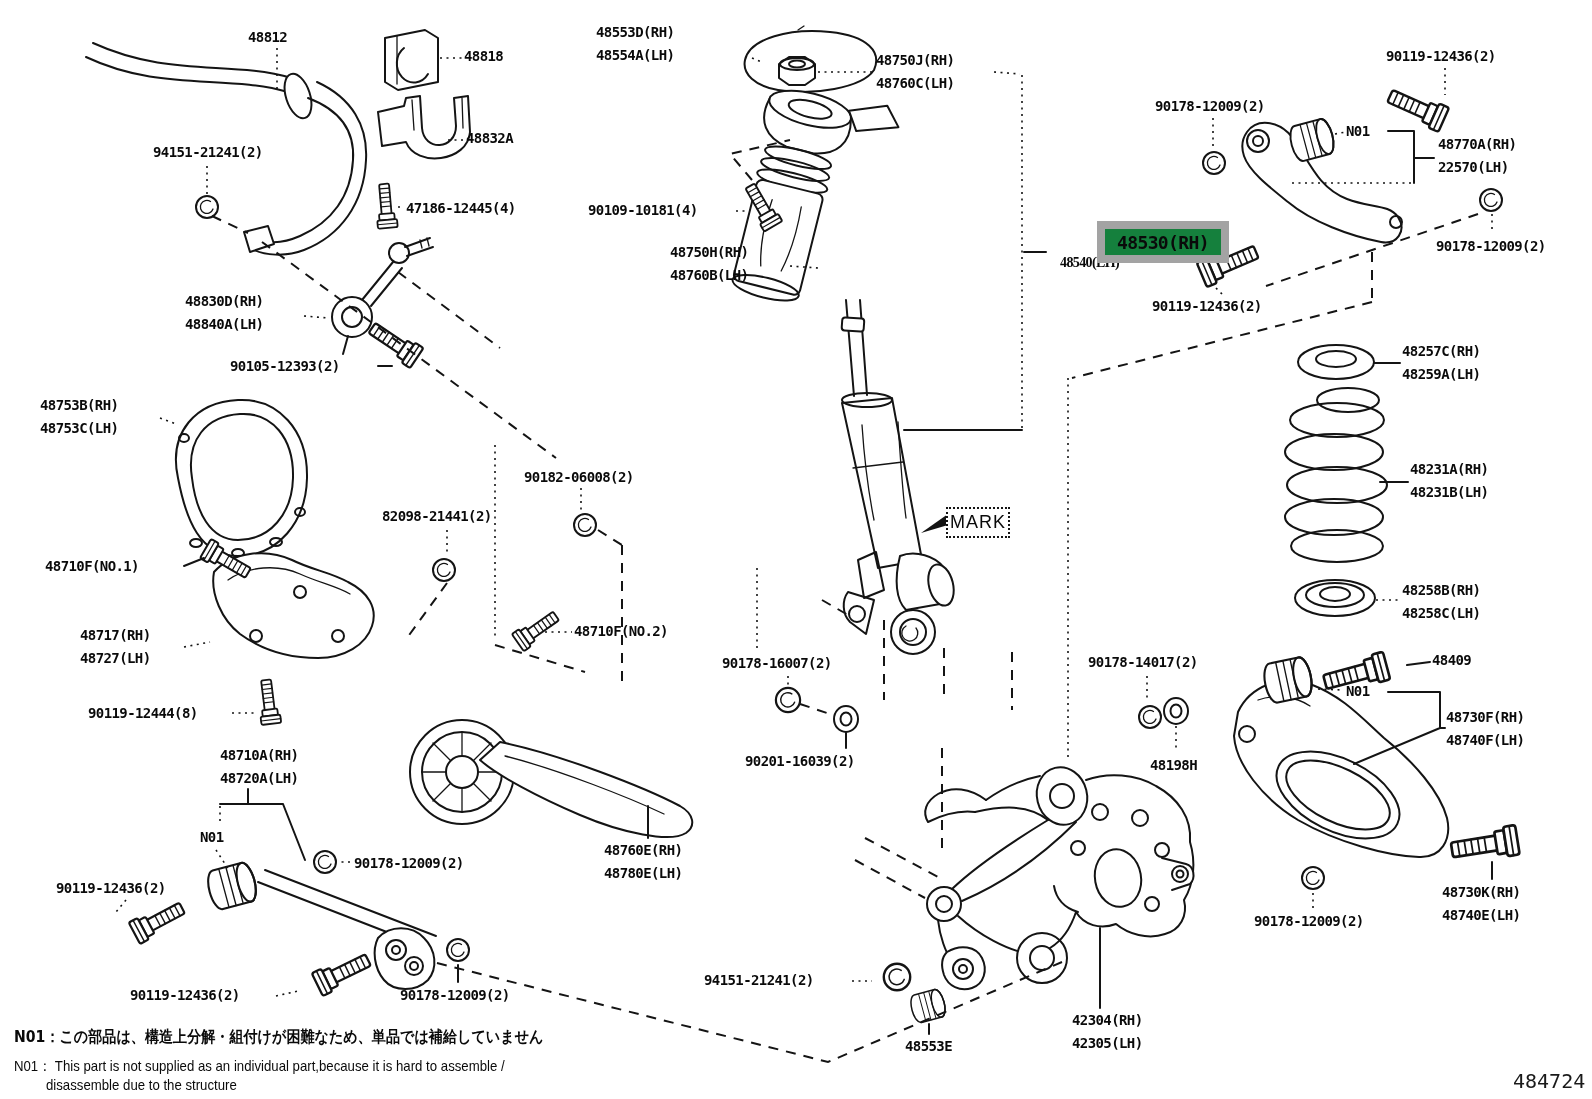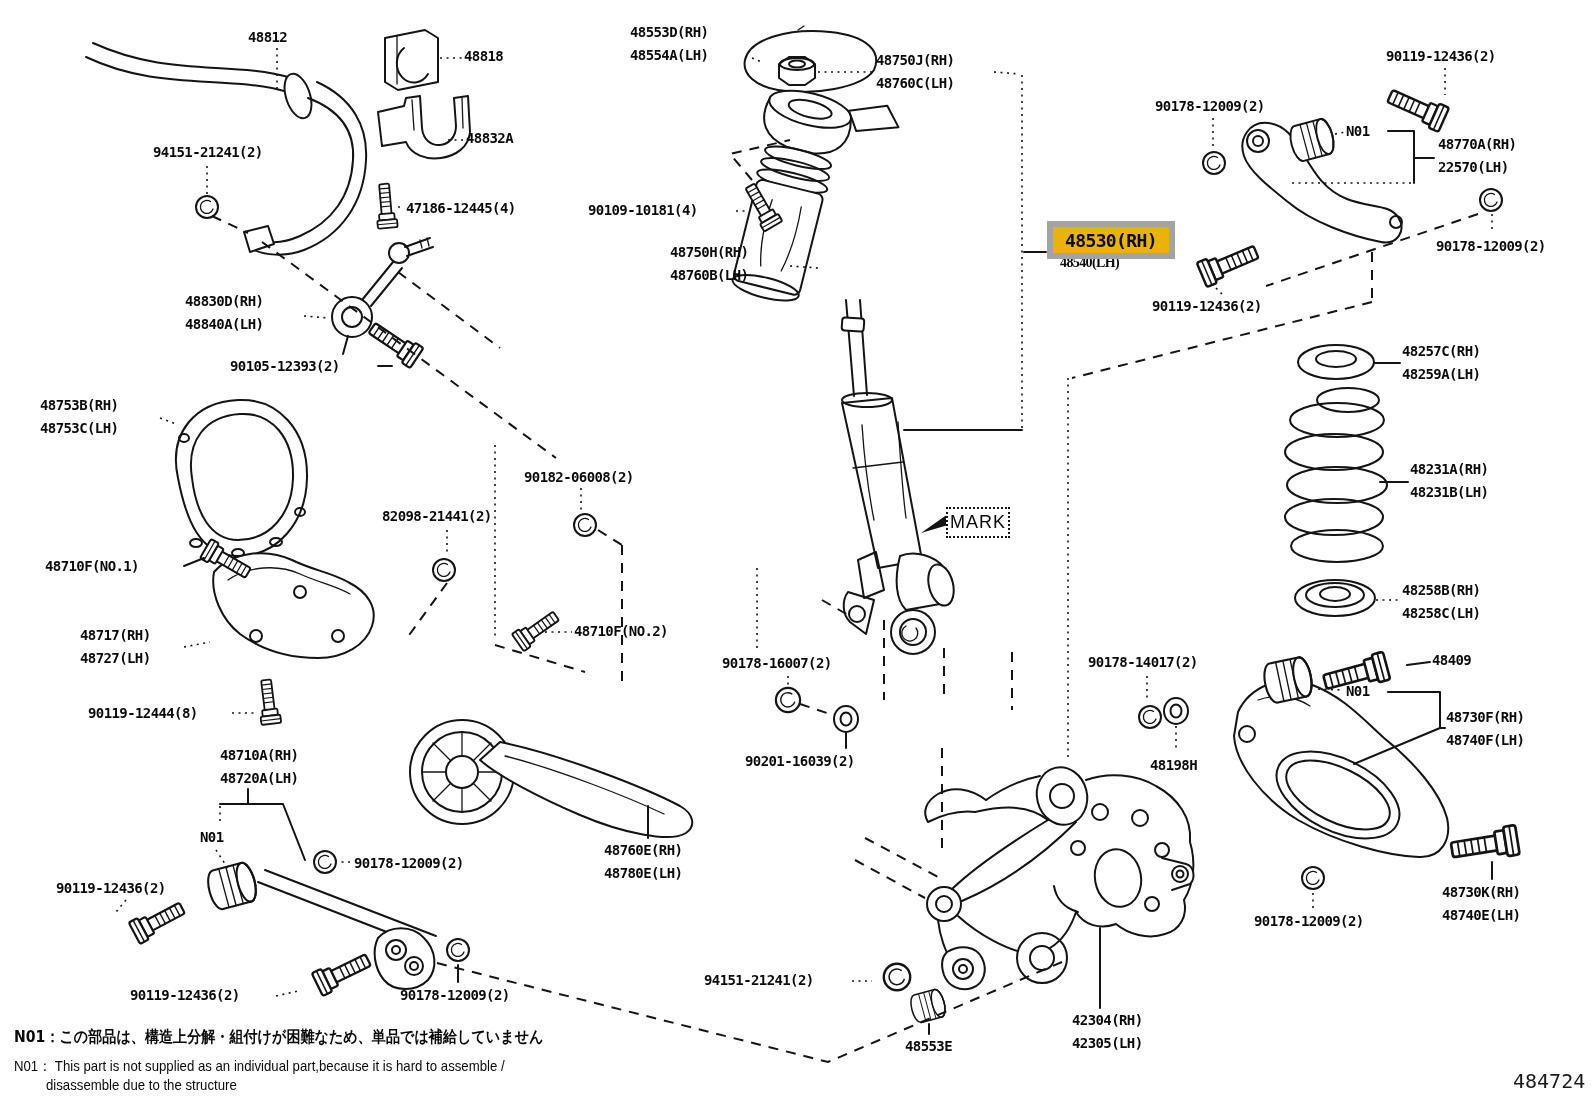--- a/index.html
+++ b/index.html
@@ -1,22 +1,22 @@
 <!DOCTYPE html>
 <html><head>
 <meta charset="utf-8">
 <style>
   html,body { margin:0; padding:0; background:#e8e8e8; }
   .stage { position:relative; width:1592px; height:1099px; background:#ffffff; overflow:hidden;
            font-family:"DejaVu Sans Mono", monospace; }
   .art { position:absolute; left:0; top:0; }
   .lbl { position:absolute; font-weight:bold; font-size:14px; line-height:23px;
          letter-spacing:-0.6px; color:#0a0a0a; white-space:pre-line; z-index:2; }
-  .hl-box { position:absolute; left:1047px; top:221px; width:116px; height:26px;
-            border:6px solid #a3a3a3; background:#eab308; z-index:4;
+  .hl-box { position:absolute; left:1097px; top:221px; width:116px; height:26px;
+            border:8px solid #a3a3a3; background:#15803d; z-index:4;
             display:flex; align-items:center; justify-content:center; }
   .hl-box .lbl-in { font-weight:bold; font-size:18px; letter-spacing:-0.6px; color:#0a0a0a; }
   .behind { z-index:1;font-family:Liberation Serif, serif; }
   .mark-box { position:absolute; left:946px; top:507px; width:60px; height:27px;
               border:2px dotted #141414; background:#fff; z-index:3;
               display:flex; align-items:center; justify-content:center;
               font-family:"Liberation Sans", sans-serif; font-size:18px; letter-spacing:1px; color:#0a0a0a; }
   .note { position:absolute; font-family:"Liberation Sans", sans-serif; font-size:15px;
           color:#0a0a0a; white-space:nowrap; transform:scaleX(0.88); transform-origin:0 50%; z-index:2; }
   .note-jp { font-family:"DejaVu Sans", sans-serif; font-weight:bold; font-size:16px; }
@@ -335,21 +335,21 @@
     <path class="dot" d="M1068,378 V757"></path>
     <path class="dash" d="M1478,214 L1266,286"></path>
   </g>
 </svg>
 
   <div class="lbl" style="left:248px;top:26px">48812</div>
   <div class="lbl" style="left:464px;top:45px">48818</div>
   <div class="lbl" style="left:466px;top:127px">48832A</div>
   <div class="lbl" style="left:153px;top:141px">94151-21241(2)</div>
   <div class="lbl" style="left:406px;top:197px">47186-12445(4)</div>
-  <div class="lbl" style="left:630px;top:21px">48553D(RH)
+  <div class="lbl" style="left:596px;top:21px">48553D(RH)
 48554A(LH)</div>
   <div class="lbl" style="left:876px;top:49px">48750J(RH)
 48760C(LH)</div>
   <div class="lbl" style="left:588px;top:199px">90109-10181(4)</div>
   <div class="lbl" style="left:670px;top:241px">48750H(RH)
 48760B(LH)</div>
   <div class="lbl" style="left:185px;top:290px">48830D(RH)
 48840A(LH)</div>
   <div class="lbl" style="left:230px;top:355px">90105-12393(2)</div>
   <div class="lbl" style="left:40px;top:394px">48753B(RH)

